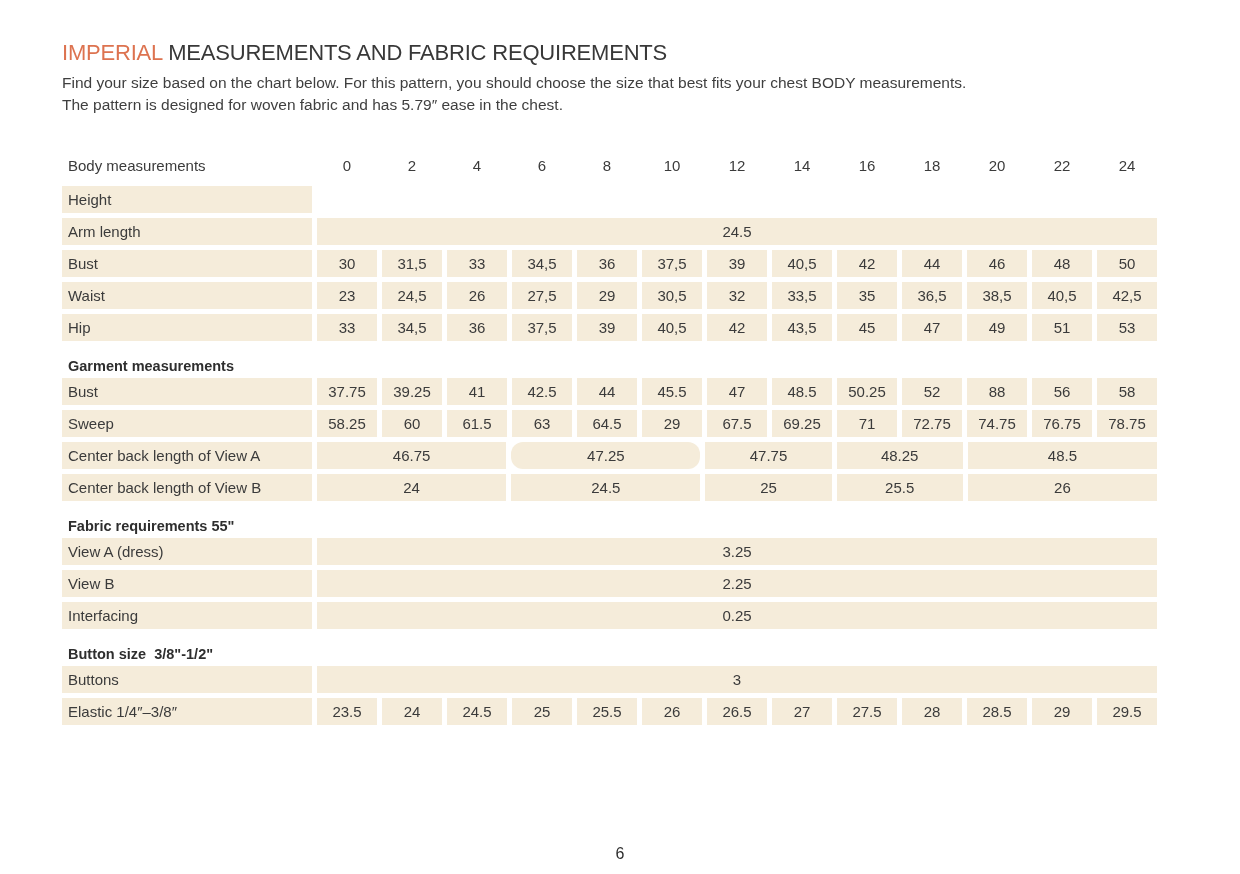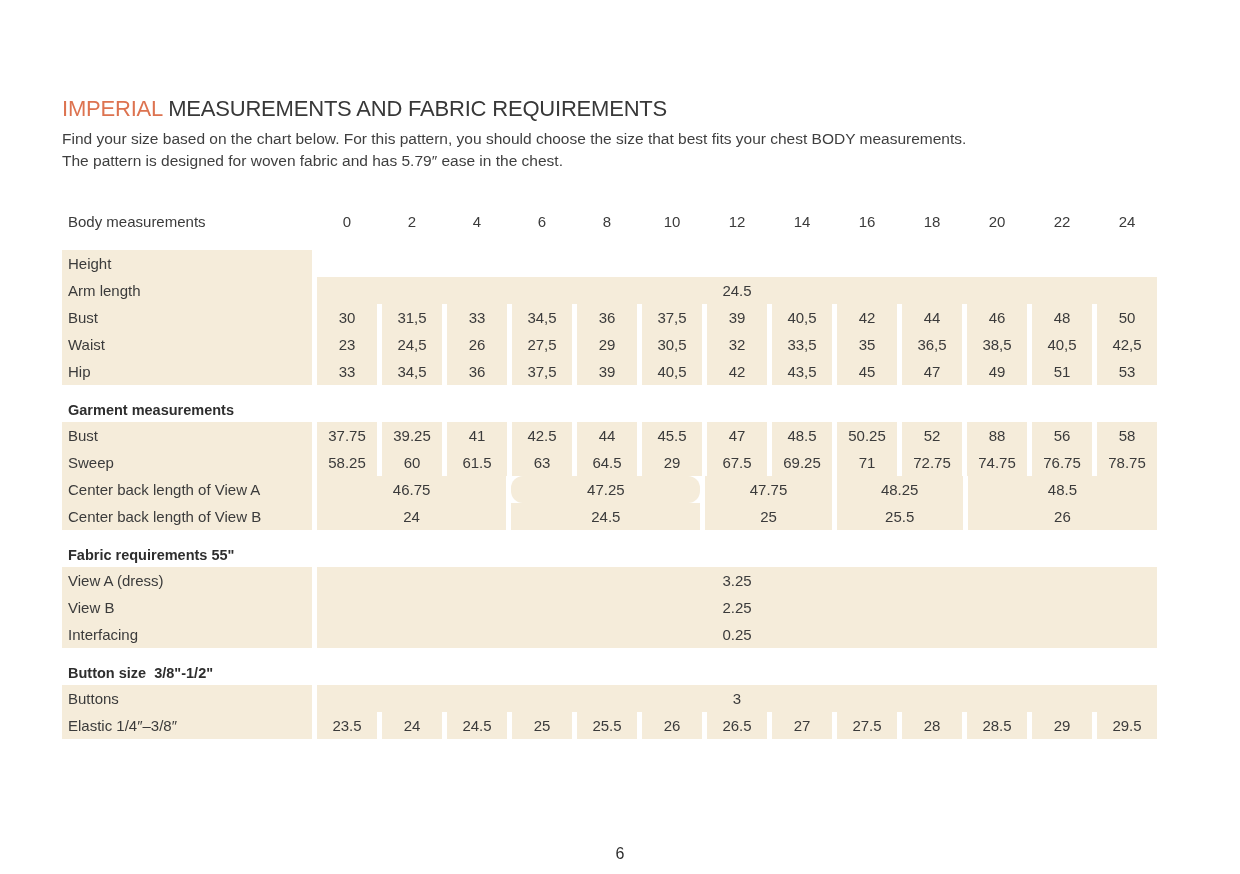--- a/index.html
+++ b/index.html
@@ -11,49 +11,49 @@
   body{
     width:1240px;height:874px;
     background:#ffffff;
     font-family:"Liberation Sans","DejaVu Sans",sans-serif;
     color:var(--text);
     overflow:hidden;
     position:relative;
   }
   .page{
     box-sizing:border-box;
-    padding:96px 0 0 62px;
+    padding:40px 0 0 62px;
     width:1240px;
   }
   h1.title{
     margin:0 0 6px 0;
     font-size:22px;
     font-weight:normal;
     letter-spacing:-0.2px;
     color:#383838;
   }
   h1.title .hl{color:var(--accent);}
   .intro{font-size:15.5px;line-height:22px;color:#3f3f3f;width:1100px;}
   .table-wrap{margin-top:40px;width:1095px;}
-  .trow{display:flex;height:27px;align-items:stretch;}
+  .trow{display:flex;height:27px;margin-bottom:5px;align-items:stretch;}
   .lbl{
     flex:0 0 250px;width:250px;box-sizing:border-box;
     background:var(--beige);
     margin-right:5px;
     display:flex;align-items:center;
     padding-left:6px;
     font-size:15px;
   }
   .cells{flex:1;display:flex;gap:5px;min-width:0;}
   .vcell{
     flex:1 1 0;background:var(--beige);
     display:flex;align-items:center;justify-content:center;
     font-size:15px;white-space:nowrap;
   }
-  .trow.thead{height:19px;margin-bottom:19px;text-align:right;}
+  .trow.thead{height:19px;margin-bottom:11px;text-align:right;}
   .thead .lbl,.thead .vcell{background:transparent;}
   .trow.section{height:18px;margin:9px 0 10px 0;}
   .section-lbl{
     font-weight:bold;font-size:14.5px;color:#2e2e2e;
     display:flex;align-items:center;padding-left:6px;white-space:pre;margin-top:13px;
   }
   .page-number{
     position:absolute;left:0;top:845px;width:1240px;
     text-align:center;font-size:16px;color:#2f2f2f;
   }

